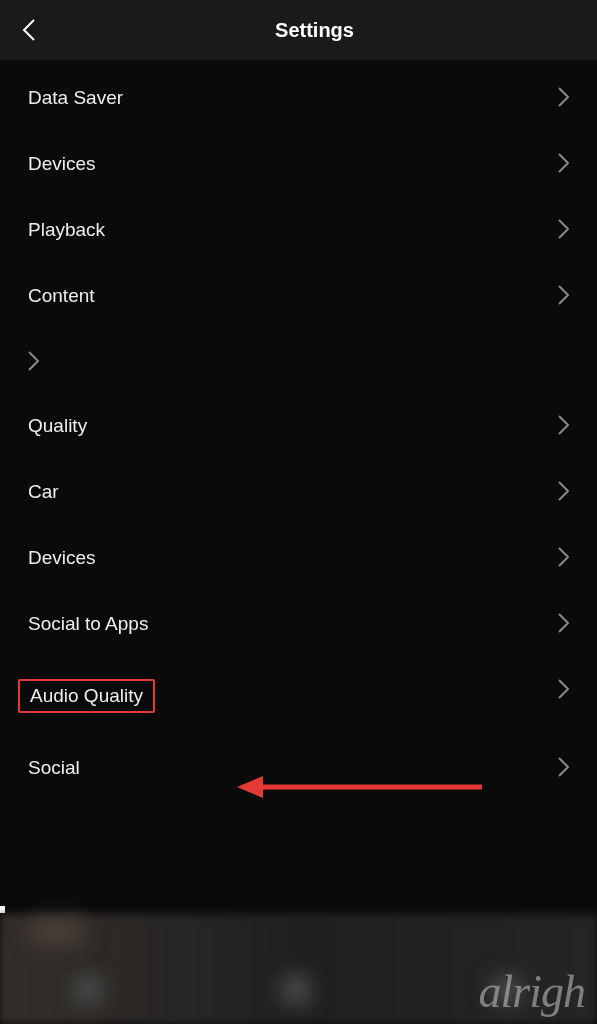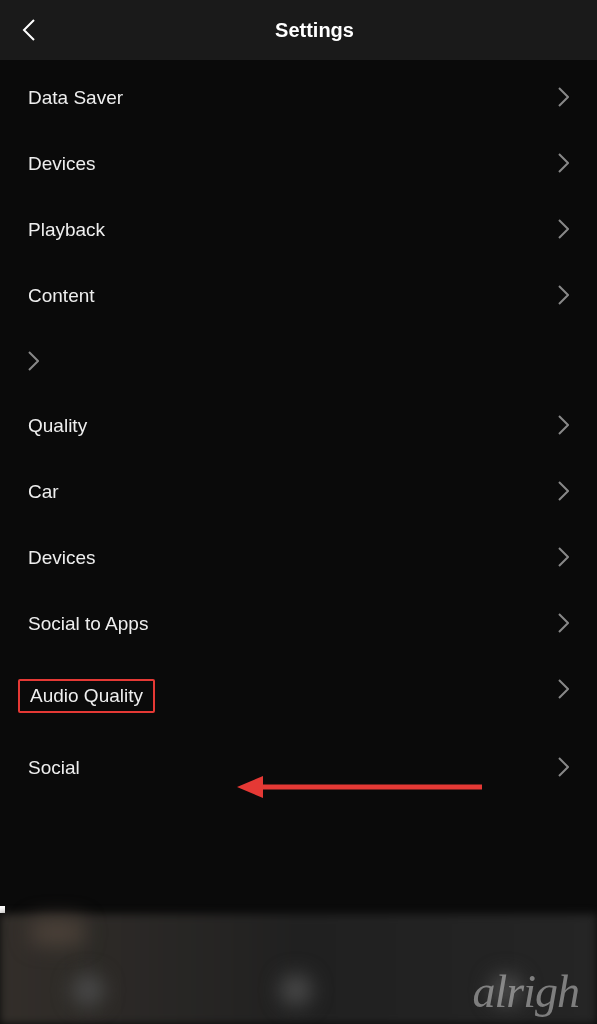--- a/index.html
+++ b/index.html
@@ -136,21 +136,21 @@
       left: 490px;
       width: 32px;
       height: 32px;
       background: #4a4a4a;
       border-radius: 50%;
       filter: blur(10px);
     }
     .watermark {
       position: absolute;
       bottom: 6px;
-      right: 18px;
+      right: 12px;
       font-family: "Brush Script MT", cursive;
       font-size: 46px;
       font-style: italic;
       color: rgba(200, 200, 200, 0.55);
       letter-spacing: -1px;
       pointer-events: none;
     }
     .tiny-indicator {
       position: absolute;
       bottom: 111px;

